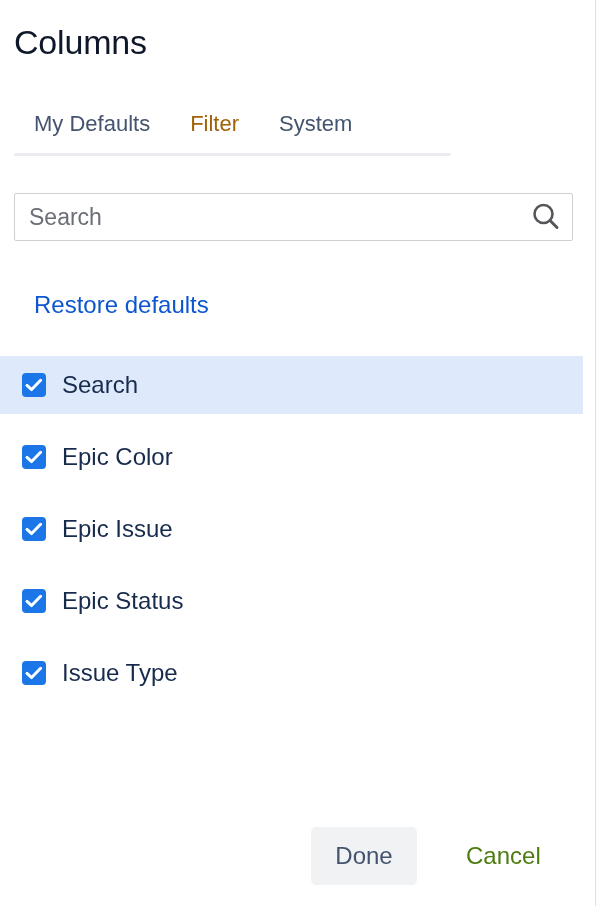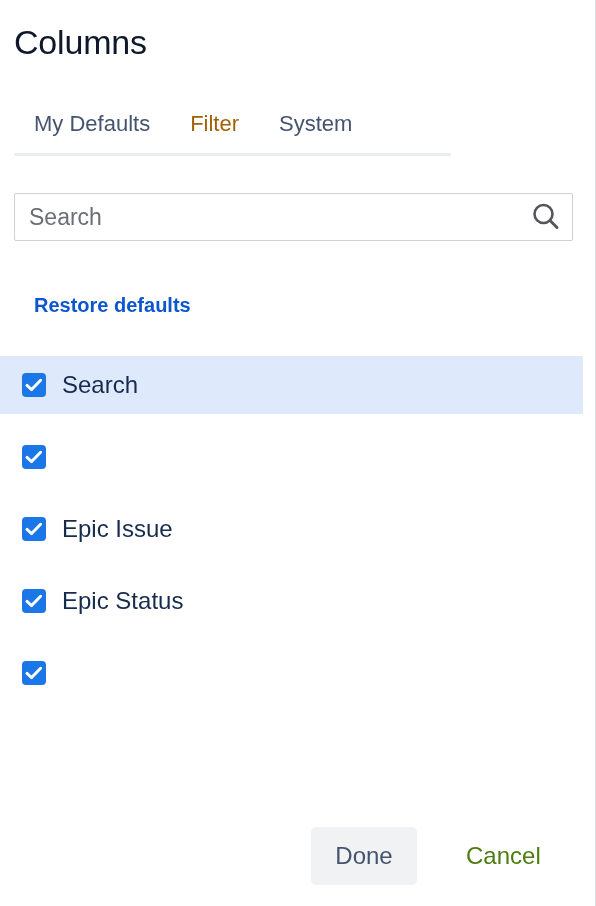--- a/index.html
+++ b/index.html
@@ -112,26 +112,25 @@
     width: 32px;
     height: 32px;
     cursor: pointer;
   }
 
   
   #restore-defaults {
     position: absolute;
     left: 34px;
     top: 289px;
-    font-size: 20px;
+    font-size: 24px;
     line-height: 32px;
     color: #0c56d0;
     cursor: pointer;
     white-space: nowrap;
-    font-weight: bold;
   }
 
   
   #column-list {
     position: absolute;
     left: 0;
     top: 356px;
     width: 583px;
   }
   .column-row {
@@ -257,20 +256,21 @@
       </span>
       <span class="column-label">Search</span>
     </div>
 
     <div class="column-row">
       <span class="checkbox">
         <svg width="18" height="16" viewBox="0 0 18 16" fill="none">
           <path d="M2 8.4 L6.6 12.6 L15.6 3.2" stroke="#ffffff" stroke-width="2.9" stroke-linecap="round" stroke-linejoin="round"></path>
         </svg>
       </span>
+      <span class="column-label">Epic Color</span>
     </div>
 
     <div class="column-row">
       <span class="checkbox">
         <svg width="18" height="16" viewBox="0 0 18 16" fill="none">
           <path d="M2 8.4 L6.6 12.6 L15.6 3.2" stroke="#ffffff" stroke-width="2.9" stroke-linecap="round" stroke-linejoin="round"></path>
         </svg>
       </span>
       <span class="column-label">Epic Issue</span>
     </div>
@@ -283,20 +283,21 @@
       </span>
       <span class="column-label">Epic Status</span>
     </div>
 
     <div class="column-row">
       <span class="checkbox">
         <svg width="18" height="16" viewBox="0 0 18 16" fill="none">
           <path d="M2 8.4 L6.6 12.6 L15.6 3.2" stroke="#ffffff" stroke-width="2.9" stroke-linecap="round" stroke-linejoin="round"></path>
         </svg>
       </span>
+      <span class="column-label">Issue Type</span>
     </div>
 
 
   </div>
 
   <div id="footer">
     <button id="done-button">Done</button>
     <button id="cancel-button">Cancel</button>
   </div>
 

